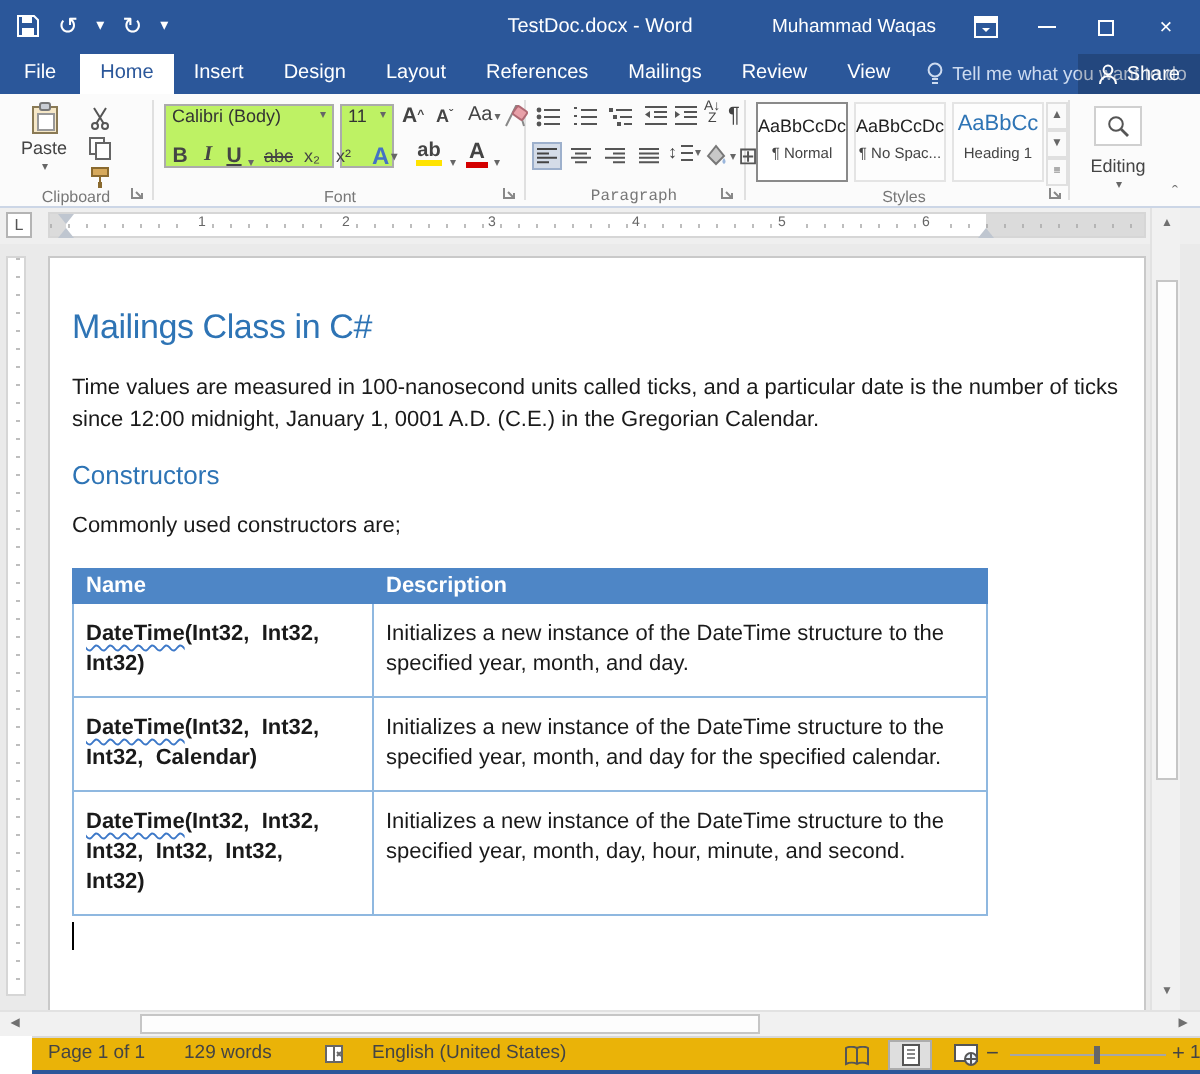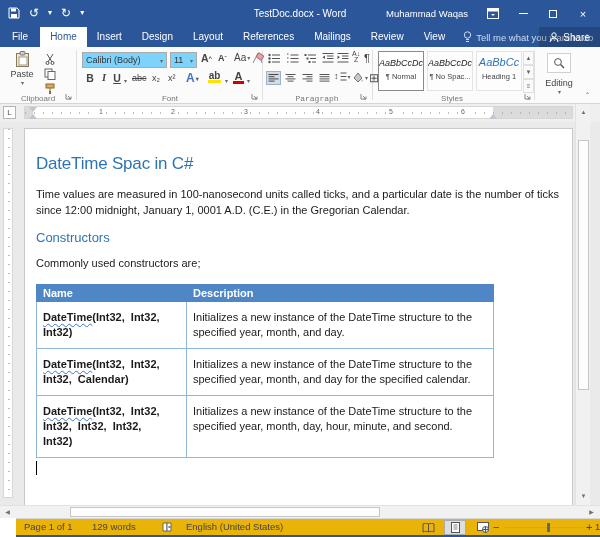--- a/index.html
+++ b/index.html
@@ -31,33 +31,33 @@
   .share-btn { position:absolute; right:0; top:0; height:20px; background:rgba(0,0,0,0.18);
                display:flex; align-items:center; gap:4px; color:#fff; font-size:10px; padding:0 10px; }
 
   
   .ribbon { position:absolute; left:0; top:47px; width:600px; height:57px; background:#FBFBFB; border-bottom:1px solid #CCD6E6; }
   .gsep { position:absolute; top:3px; width:1px; height:50px; background:#E0E0E0; }
   .grouplabel { position:absolute; top:47px; font-size:8px; color:#777; text-align:center; }
   .launcher { position:absolute; top:46px; width:8px; height:8px; }
   .icon-btn { position:absolute; display:flex; align-items:center; justify-content:center; color:#444; }
   .caret { font-size:6px; color:#666; margin-left:1px; }
-  .combo { position:absolute; height:16px; border:1px solid #ABABAB; background:#7dd3fc; display:flex; align-items:center;
+  .combo { position:absolute; height:32px; border:1px solid #ABABAB; background:#bef264; display:flex; 
            font-size:9px; color:#333; padding:0 3px; justify-content:space-between; }
   .bigbtn { position:absolute; width:32px; text-align:center; color:#444; }
   .bigbtn .lbl { font-size:9px; margin-top:1px; }
   .sel { background:#D4DCE8; border:1px solid #9DB0CC; }
   .fmt { font-size:10.5px; font-weight:bold; color:#444; }
   .bar-under { display:block; height:3px; margin-top:-1px; }
 
   
   .stylecard { position:absolute; top:4px; width:46px; height:40px; background:#FDFDFD; border:1px solid #E4E4E4;
                text-align:center; overflow:hidden; }
   .stylecard.selcard { border:1px solid #8A8A8A; background:#fff; }
-  .stylecard .sample { font-size:9px; color:#222; margin-top:6px; white-space:nowrap;font-style:italic; }
+  .stylecard .sample { font-size:9px; color:#222; margin-top:6px; white-space:nowrap; }
   .stylecard .sample.h1s { color:#2E74B5; font-size:11px; margin-top:4px; }
   .stylecard .sname { font-size:7.5px; color:#444; margin-top:4px; white-space:nowrap; }
   .gal-strip { position:absolute; width:11px; text-align:center; color:#666; }
   .gal-strip div { font-size:6px; line-height:12px; border:1px solid #E0E0E0; background:#FAFAFA; }
 
   
   .rulerrow { position:absolute; left:0; top:104px; width:600px; height:18px; background:#EFEFEF; }
   .tabsel { position:absolute; left:3px; top:2px; width:13px; height:13px; background:#fff; border:1px solid #B4B4B4;
             font-size:8px; color:#555; text-align:center; line-height:12px; }
   .hruler { position:absolute; left:24px; top:2px; width:549px; height:13px; background:#fff; border:1px solid #D6D6D6; }
@@ -413,21 +413,21 @@
       <span class="tri-up" style="left:464px;top:7px;"></span>
     </div>
   </div>
 
   <div class="docarea">
     <div class="vruler">
         <div class="ticks"></div>
       </div>
 
     <div class="page">
-      <h1>DateTime Spac in C#</h1>
+      <h1>Mailings Class in C#</h1>
       <p>Time values are measured in 100-nanosecond units called ticks, and a particular date is the number of ticks since 12:00 midnight, January 1, 0001 A.D. (C.E.) in the Gregorian Calendar.</p>
       <h2>Constructors</h2>
       <p>Commonly used constructors are;</p>
 
       <table class="doc-table">
         <colgroup>
             <col style="width:150px">
             <col>
           </colgroup>
         <tbody>

